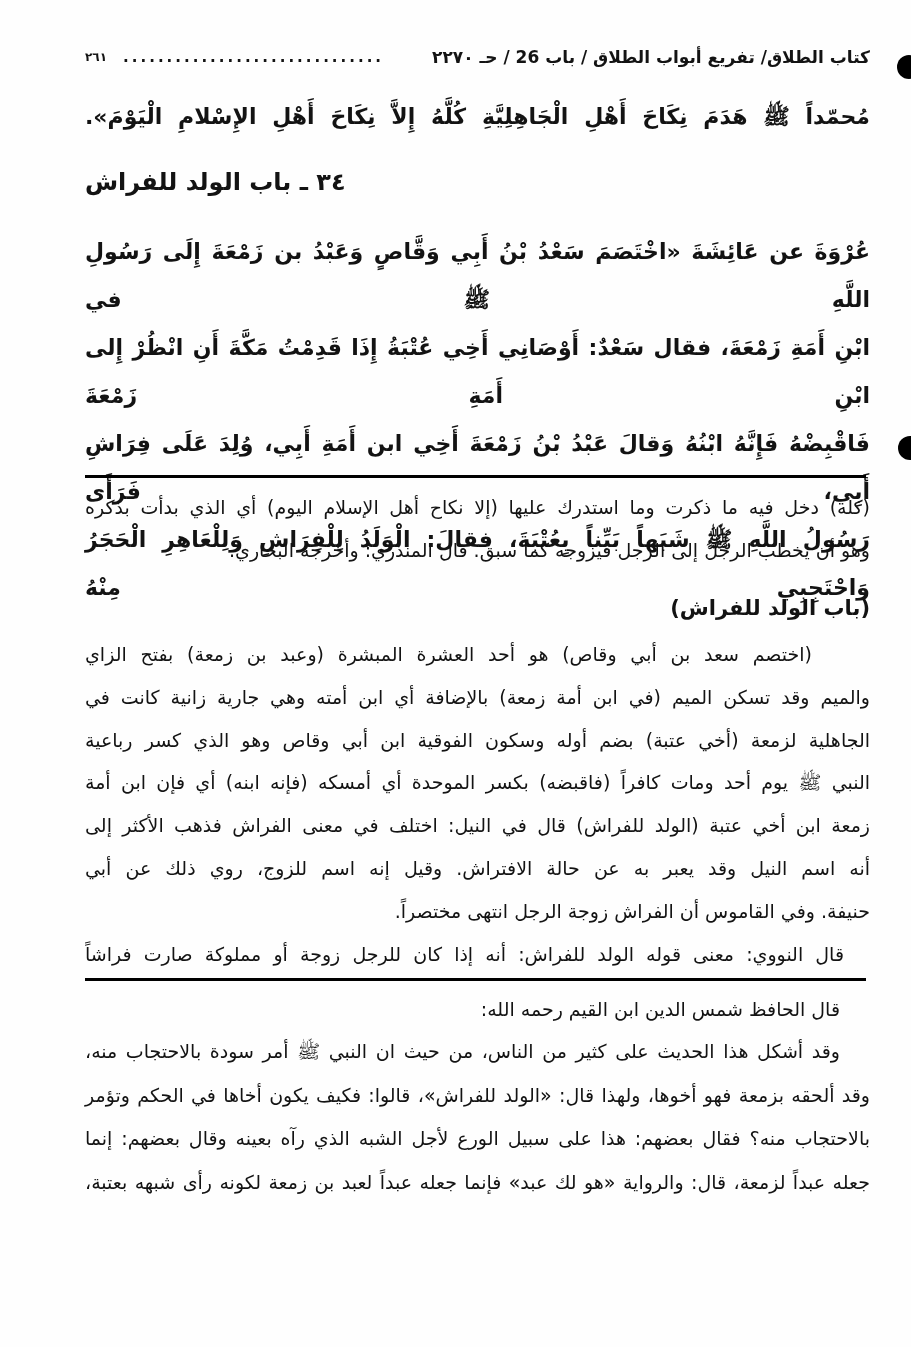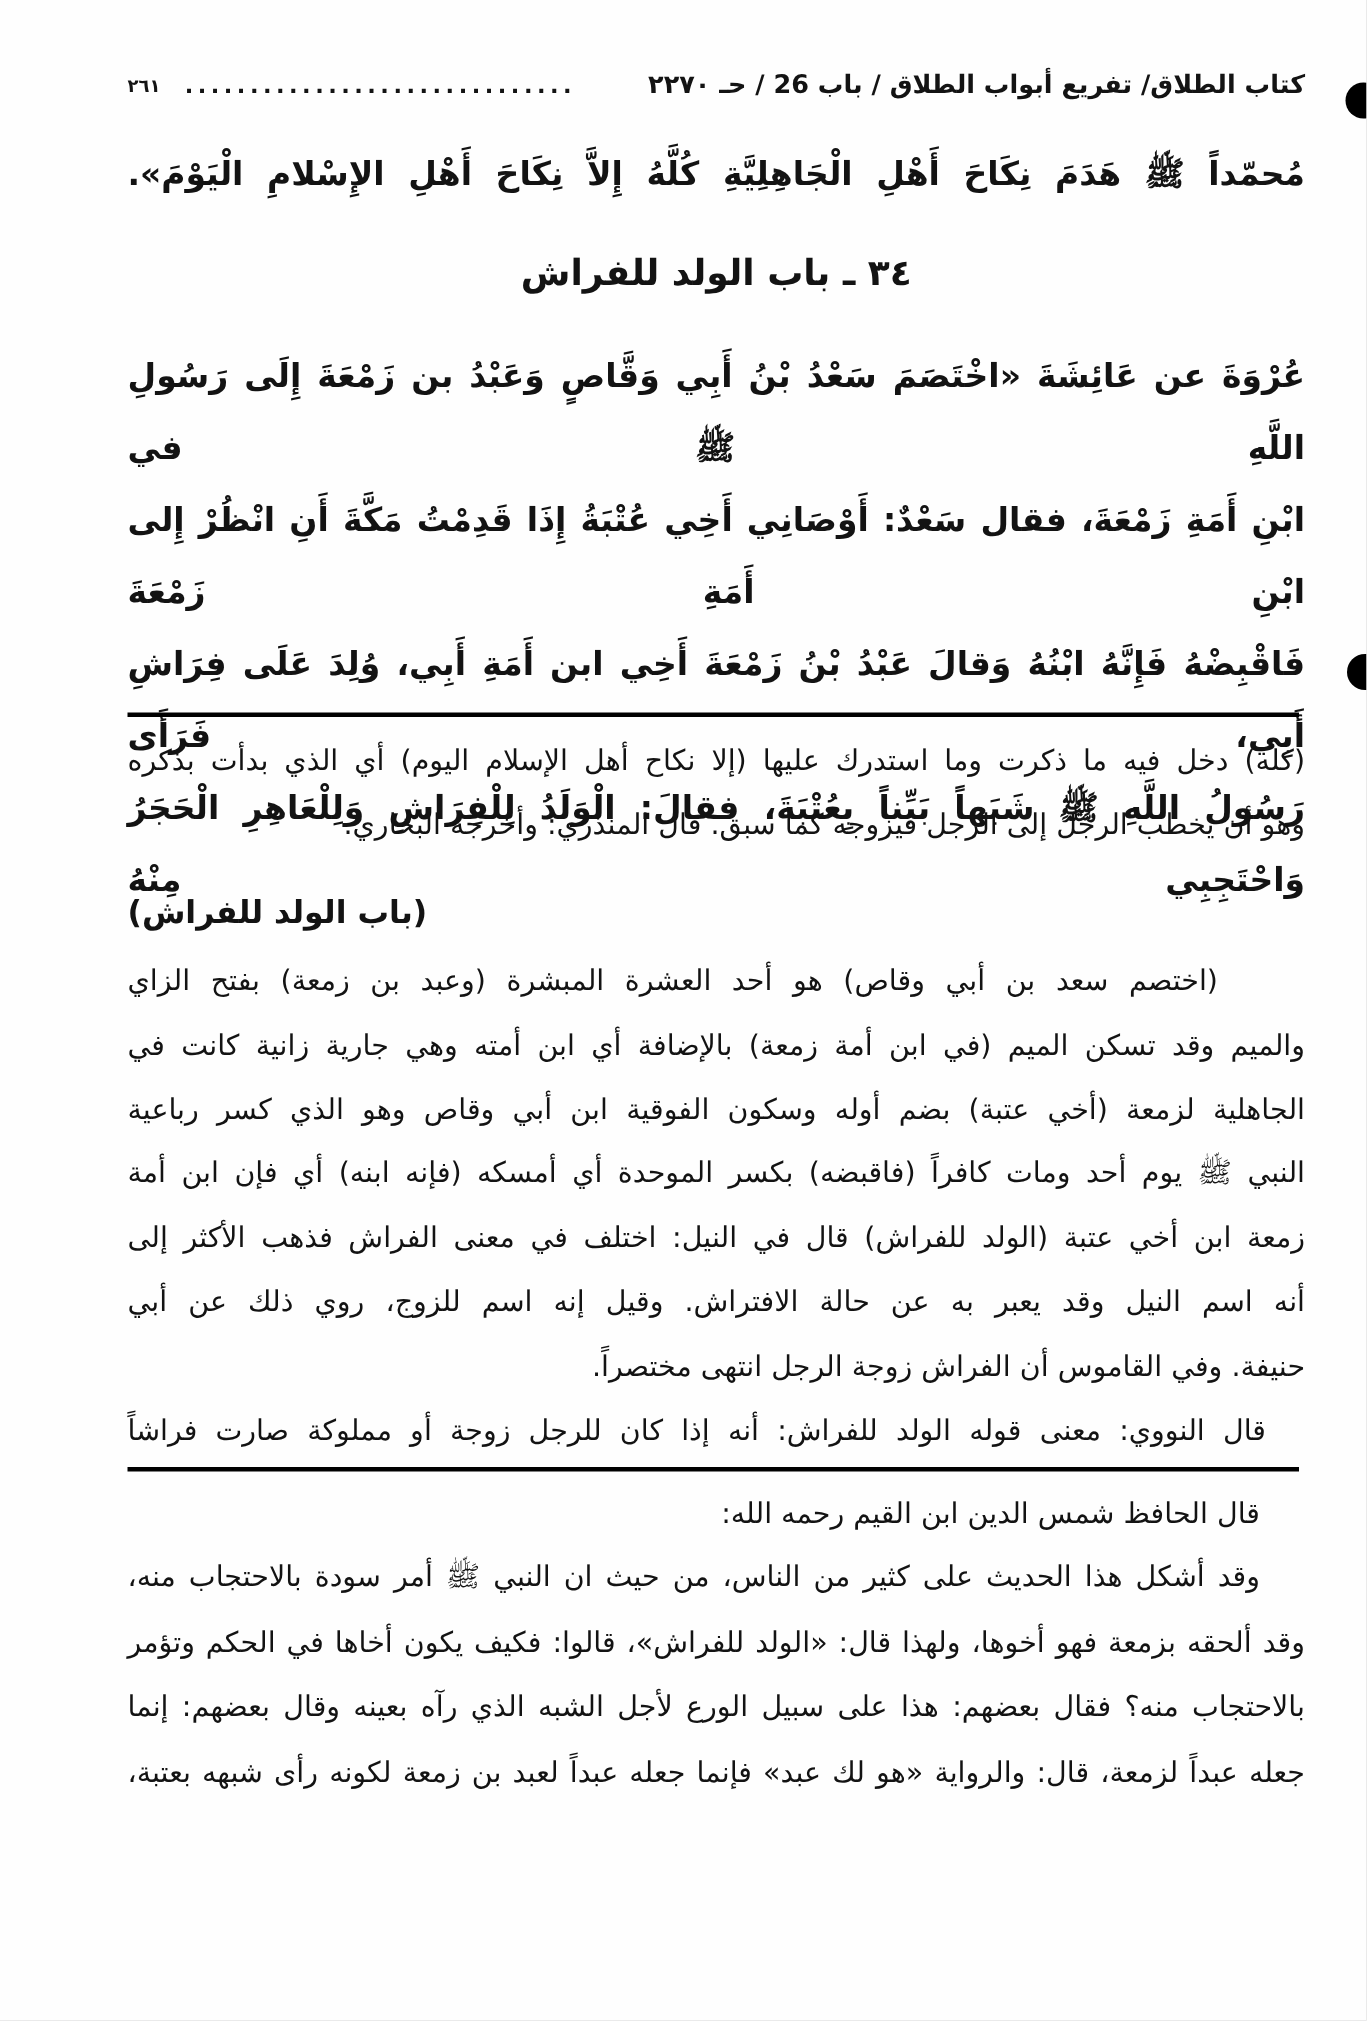--- a/index.html
+++ b/index.html
@@ -24,30 +24,30 @@
   }
   .head-title { white-space: nowrap; margin-left: 48px; }
   .head-dots  { flex: 1; overflow: hidden; white-space: nowrap;
                 letter-spacing: 3px; font-size: 15px; margin-left: 16px; }
   .head-page  { white-space: nowrap; font-size: 12px; }
 
   
   .matn { font-size: 22px; font-weight: bold; line-height: 48px; }
   .carryover { top: 94px; line-height: 46px; }
   .bab-heading {
-    top: 160px; margin: 0; text-align: center;
+    top: 160px; margin: 0; text-align: left;
     font-size: 24px; font-weight: 900; line-height: 44px;
   }
   .hadith-block { top: 228px; }
 
   
   .comm { font-size: 19px; font-weight: normal; }
   .para1 { top: 486px; line-height: 43px; }
   .comm-heading {
-    top: 588px; margin: 0; text-align: left;
+    top: 588px; margin: 0; text-align: right;
     font-size: 21px; font-weight: 900; line-height: 40px;
   }
   .para2 { top: 633px; line-height: 42.8px; }
   .qayyim-intro { top: 988px; line-height: 42px; }
   .qayyim-para { top: 1030px; line-height: 43.6px; }
 
   
   .ln { display: block; }
   .j   { text-align: justify; text-align-last: justify; }
   .end { text-align: right;   text-align-last: right; }

